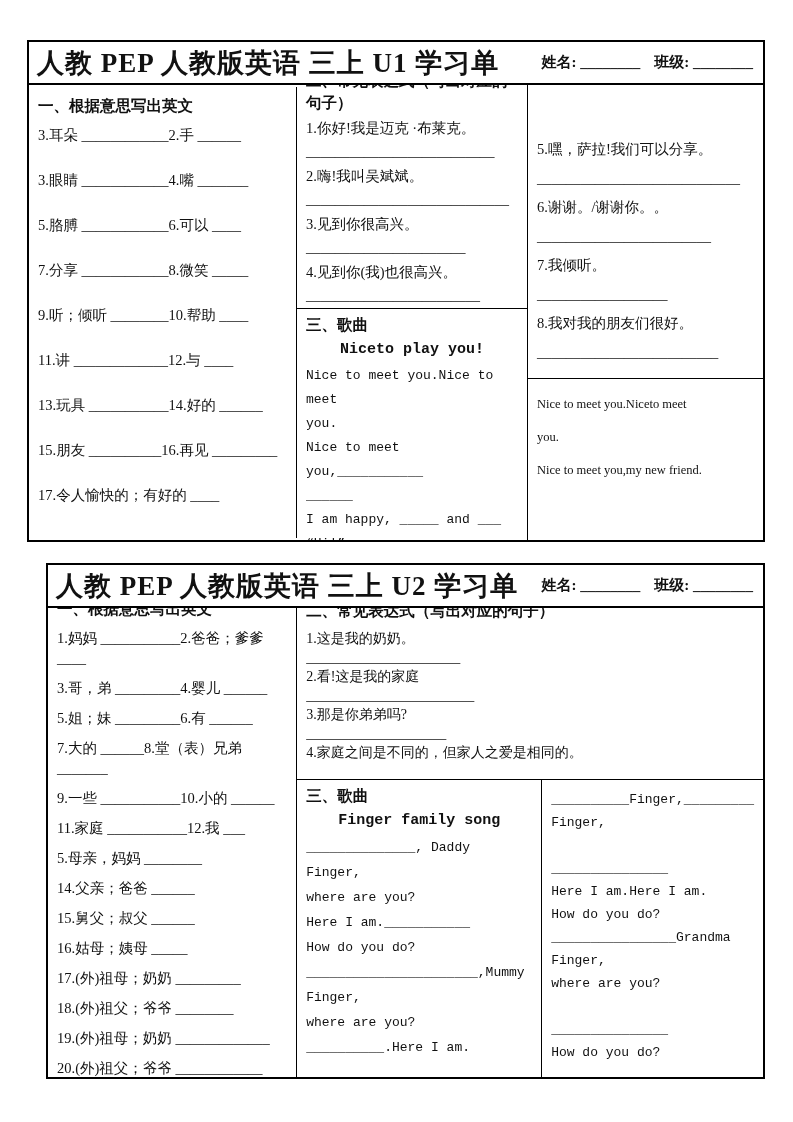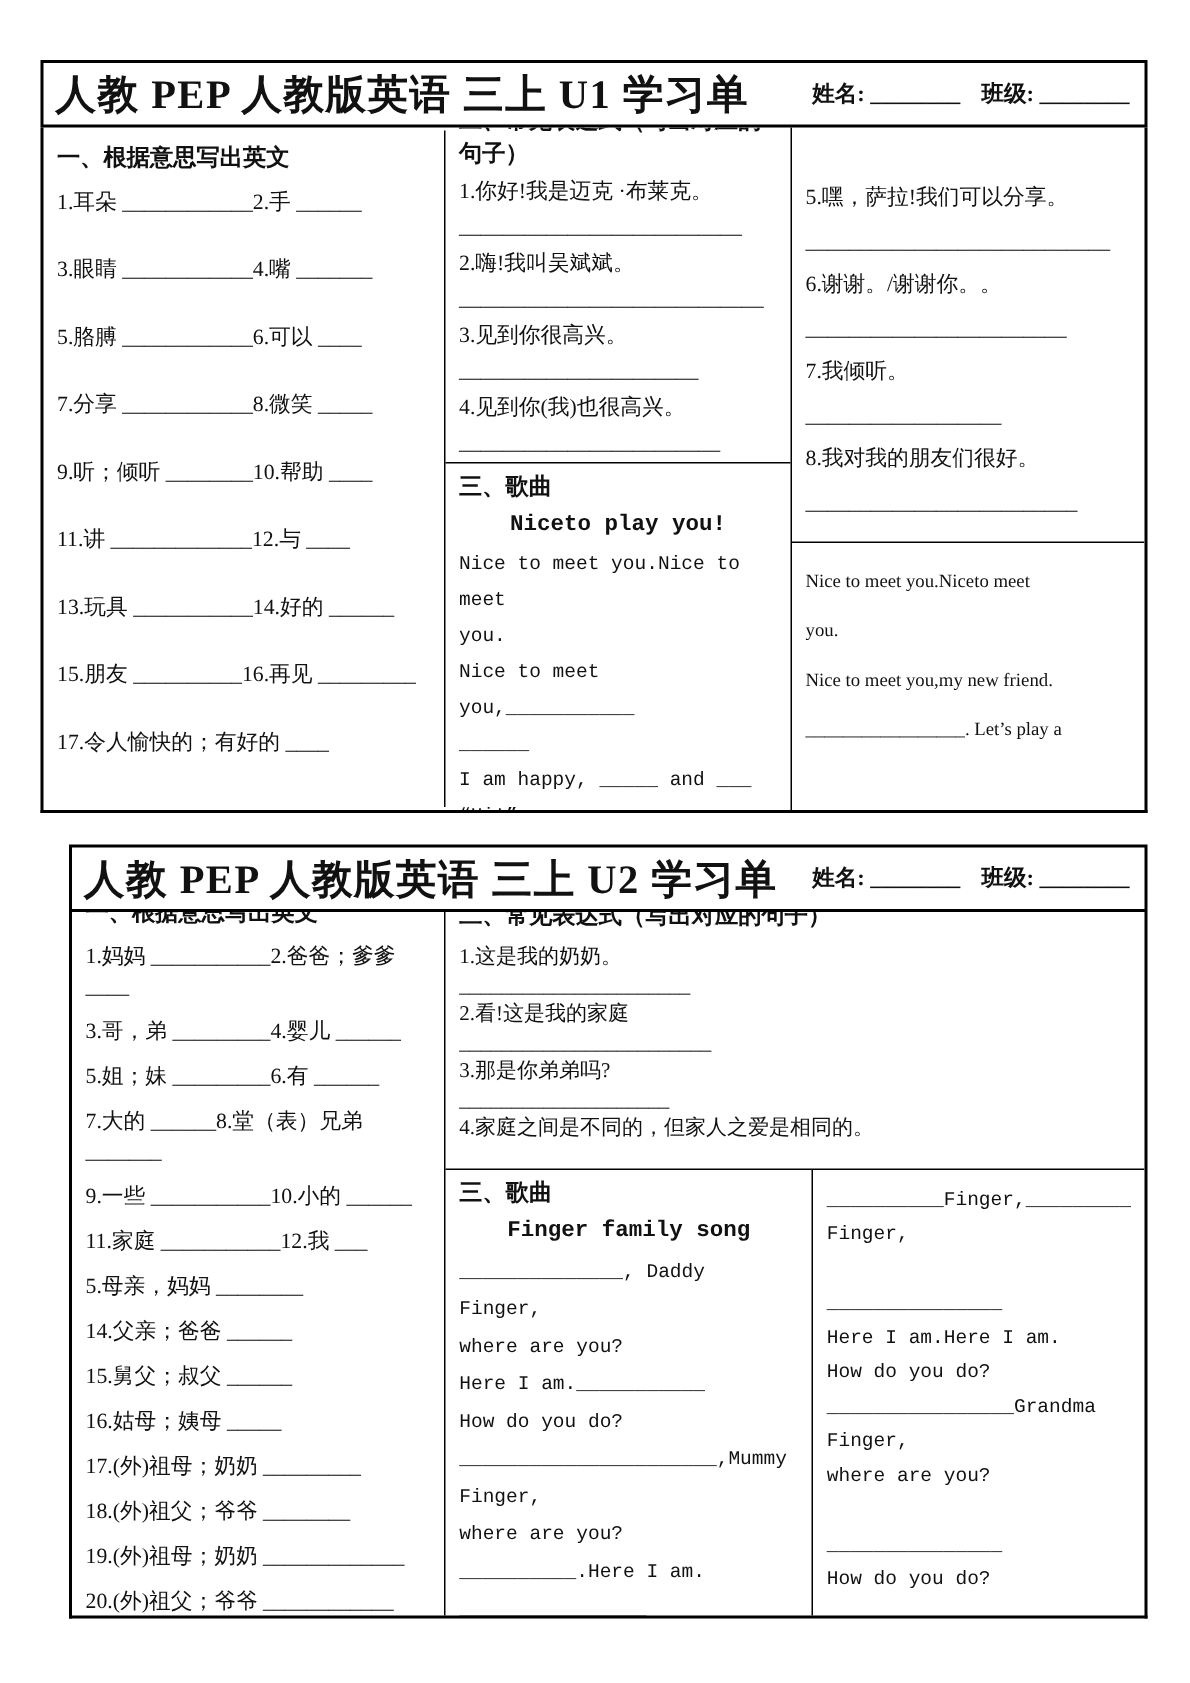--- a/index.html
+++ b/index.html
@@ -79,21 +79,21 @@
 <div class="sheet" id="u1">
   <div class="title-row">
     <span class="big-title">人教 PEP 人教版英语 三上 U1 学习单</span>
     <span class="meta"><span>姓名: ________</span><span>班级: ________</span></span>
   </div>
   <div class="tbl">
 
     <div class="cell u1-c1 v-divider">
       <div class="sec-header">一、根据意思写出英文</div>
       <div class="line-list vocab-u1">
-          <div>1.耳朵 ____________2.手 ______</div>
+          <div>3.耳朵 ____________2.手 ______</div>
           <div>3.眼睛 ____________4.嘴 _______</div>
           <div>5.胳膊 ____________6.可以 ____</div>
           <div>7.分享 ____________8.微笑 _____</div>
           <div>9.听；倾听 ________10.帮助 ____</div>
           <div>11.讲 _____________12.与 ____</div>
           <div>13.玩具 ___________14.好的 ______</div>
           <div>15.朋友 __________16.再见 _________</div>
           <div>17.令人愉快的；有好的 ____</div>
         </div>
     </div>
@@ -136,21 +136,20 @@
             <div>__________________</div>
             <div>8.我对我的朋友们很好。</div>
             <div>_________________________</div>
           </div>
       </div>
       <div class="cell u1-song-r">
         <div class="lyrics mono">
             <div>Nice to meet you.Niceto meet</div>
             <div>you.</div>
             <div>Nice to meet you,my new friend.</div>
-            <div>_________________. Let’s play a</div>
           </div>
 
       </div>
     </div>
 
   </div>
 </div>
 
 <div class="sheet" id="u2">
   <div class="title-row">

